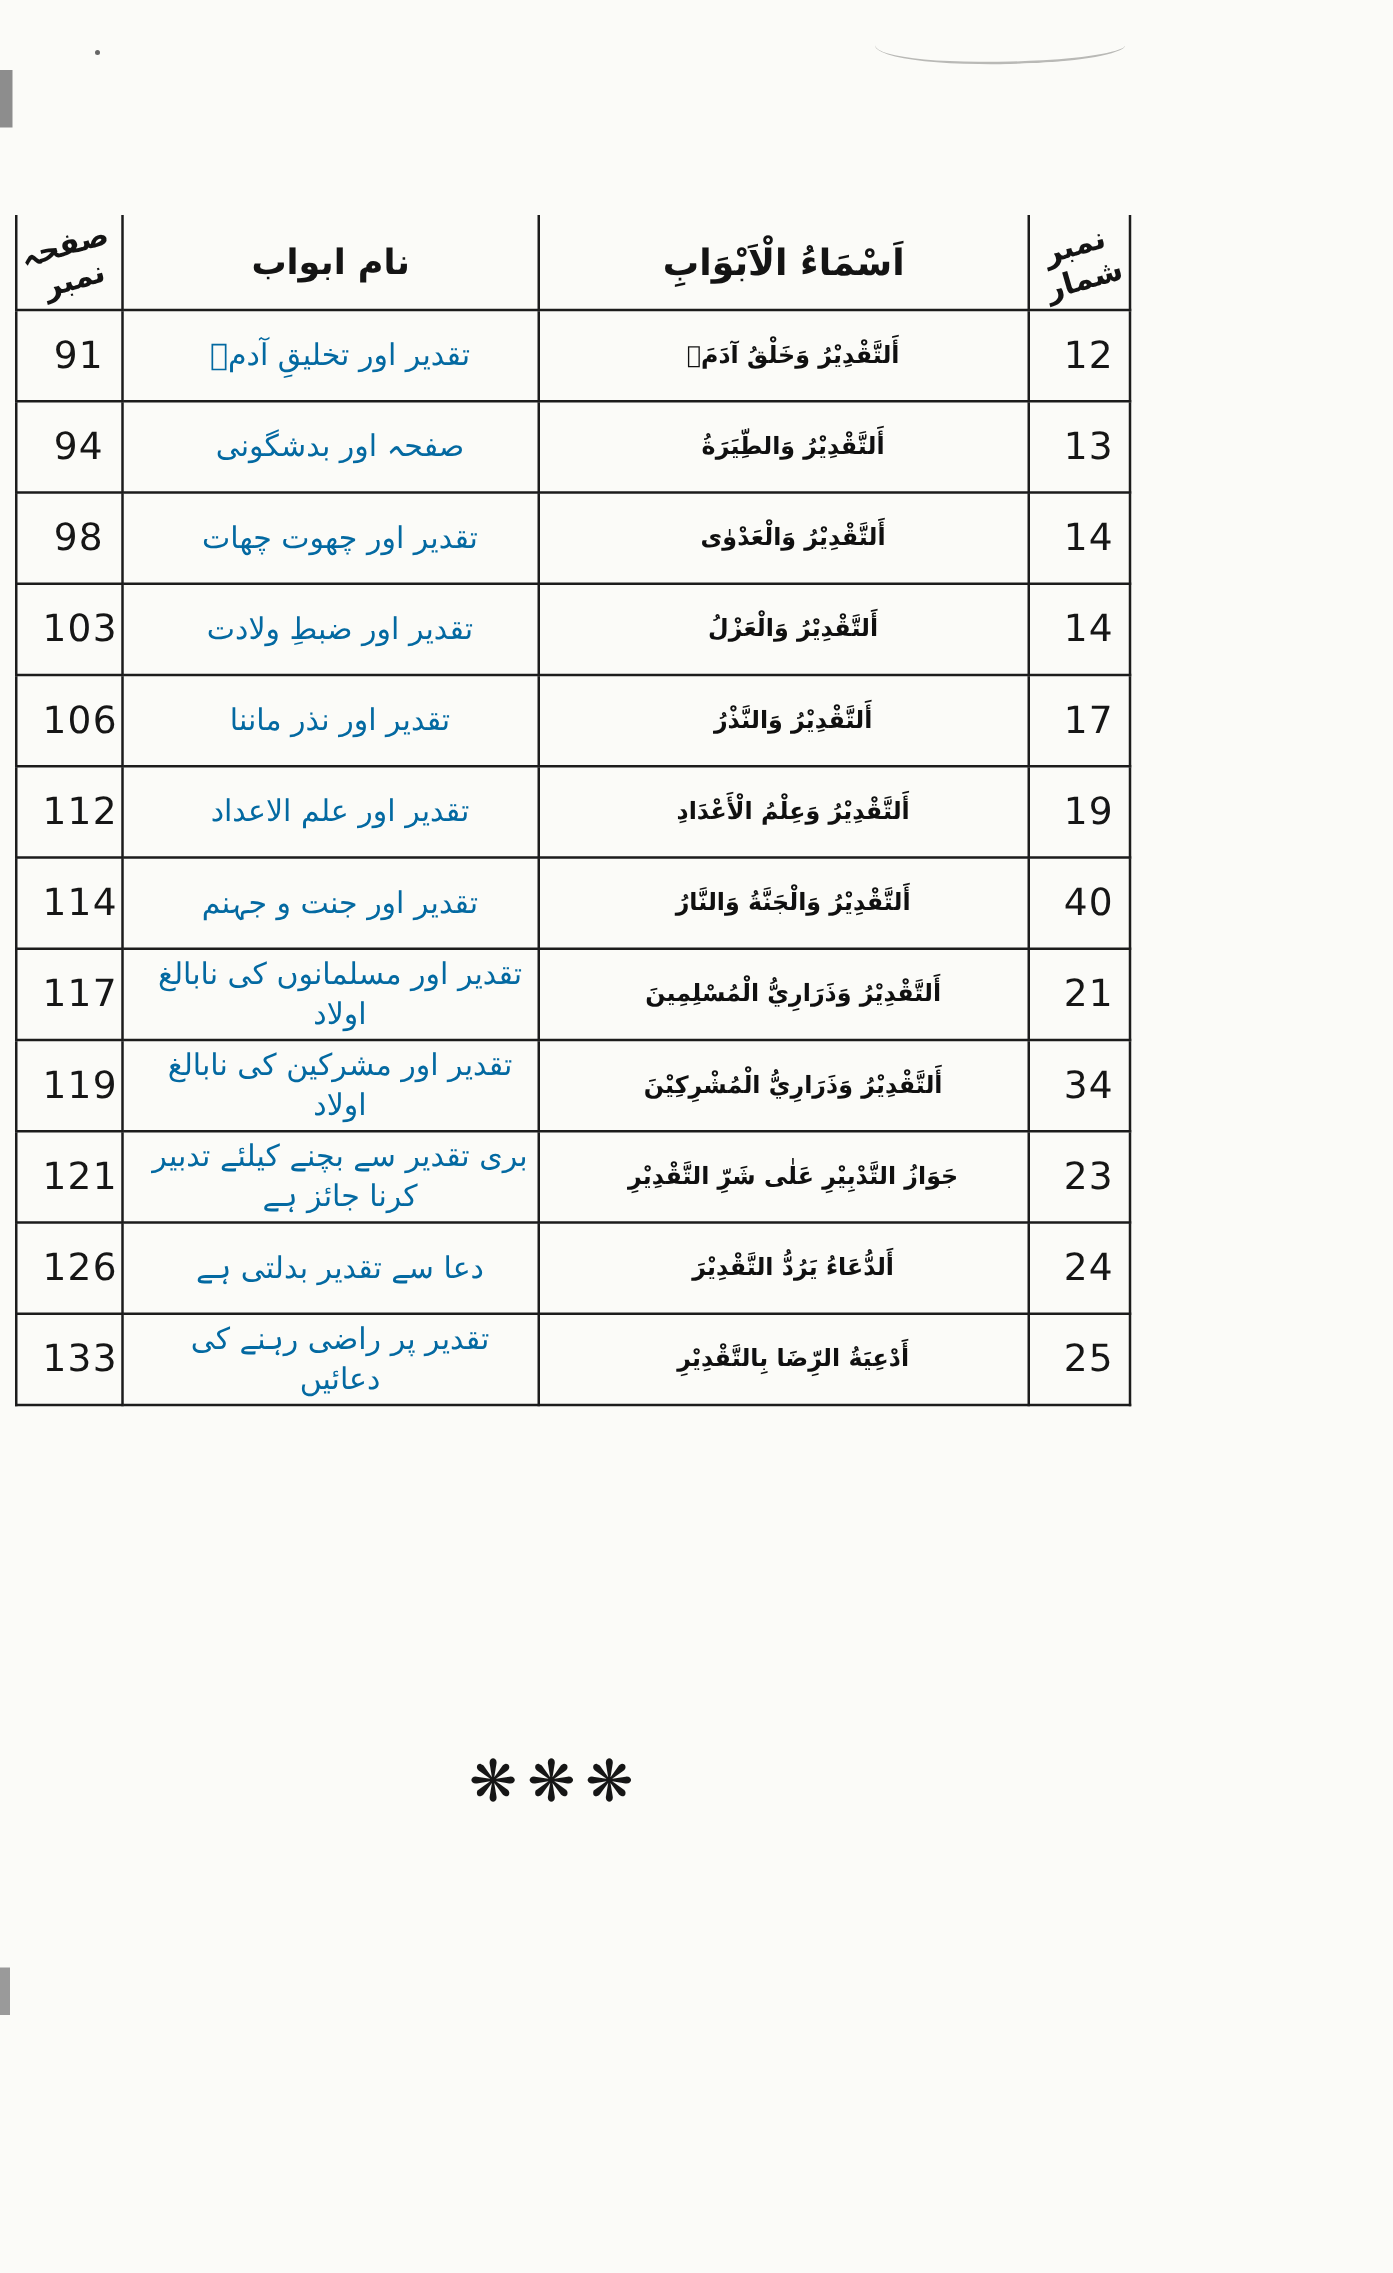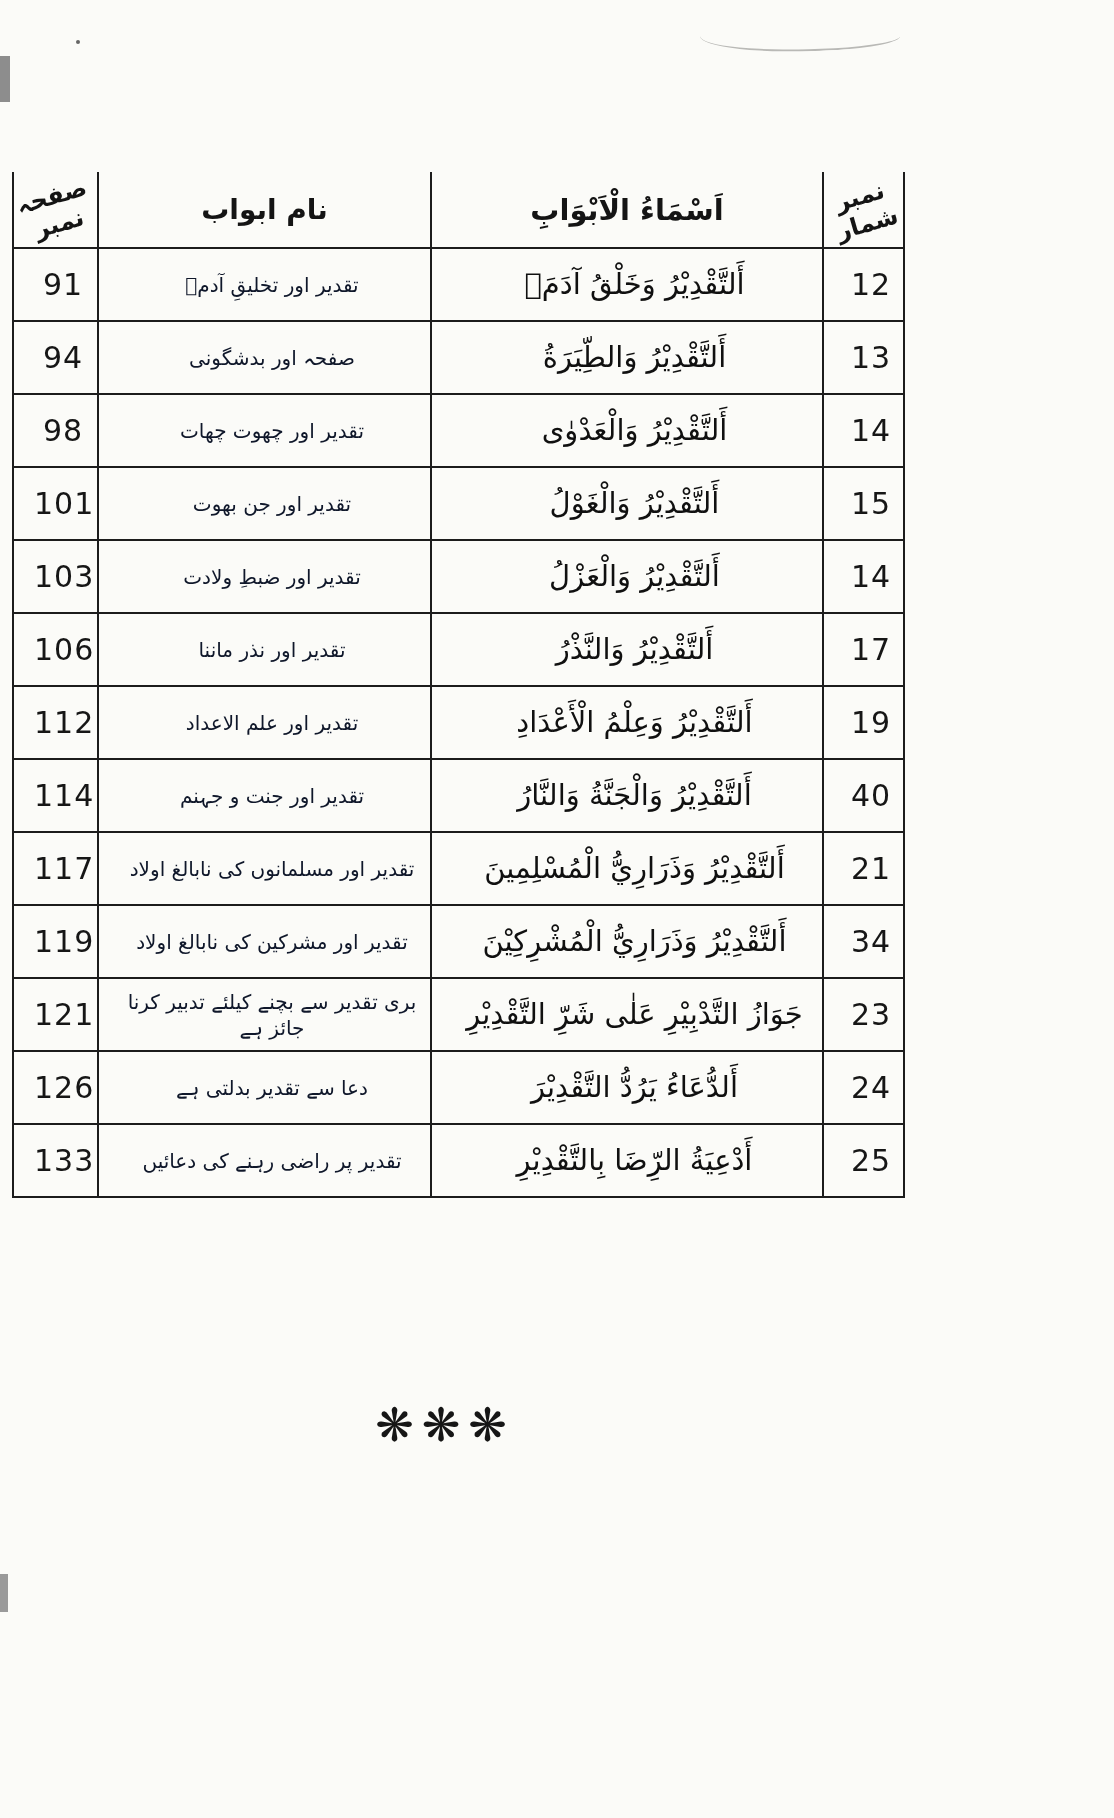--- a/index.html
+++ b/index.html
@@ -82,30 +82,30 @@
     font-size: 29px;
   }
 
   .num {
     font-size: 30px;
     letter-spacing: 1px;
     color: #161616;
   }
   .arabic {
     direction: rtl;
-    font-size: 29px;
-    font-weight: 400;
+    font-size: 19px;
+    font-weight: 700;
     color: #101010;
     line-height: 1.25;
   }
   .urdu {
     direction: rtl;
-    font-size: 20px;
+    font-size: 24px;
     font-weight: 500;
-    color: #0f172a;
+    color: #0369a1;
     line-height: 1.3;
     margin-left: 48px;
   }
 
   .ornament {
     position: absolute;
     left: 350px;
     top: 1398px;
     width: 190px;
     text-align: center;
@@ -152,26 +152,20 @@
         <td class="arabic">أَلتَّقْدِيْرُ وَالطِّيَرَةُ</td>
         <td class="num">13</td>
       </tr>
       <tr>
         <td class="num">98</td>
         <td class="urdu">تقدیر اور چھوت چھات</td>
         <td class="arabic">أَلتَّقْدِيْرُ وَالْعَدْوٰى</td>
         <td class="num">14</td>
       </tr>
       <tr>
-        <td class="num">101</td>
-        <td class="urdu">تقدیر اور جن بھوت</td>
-        <td class="arabic">أَلتَّقْدِيْرُ وَالْغَوْلُ</td>
-        <td class="num">15</td>
-      </tr>
-      <tr>
         <td class="num">103</td>
         <td class="urdu">تقدیر اور ضبطِ ولادت</td>
         <td class="arabic">أَلتَّقْدِيْرُ وَالْعَزْلُ</td>
         <td class="num">14</td>
       </tr>
       <tr>
         <td class="num">106</td>
         <td class="urdu">تقدیر اور نذر ماننا</td>
         <td class="arabic">أَلتَّقْدِيْرُ وَالنَّذْرُ</td>
         <td class="num">17</td>

